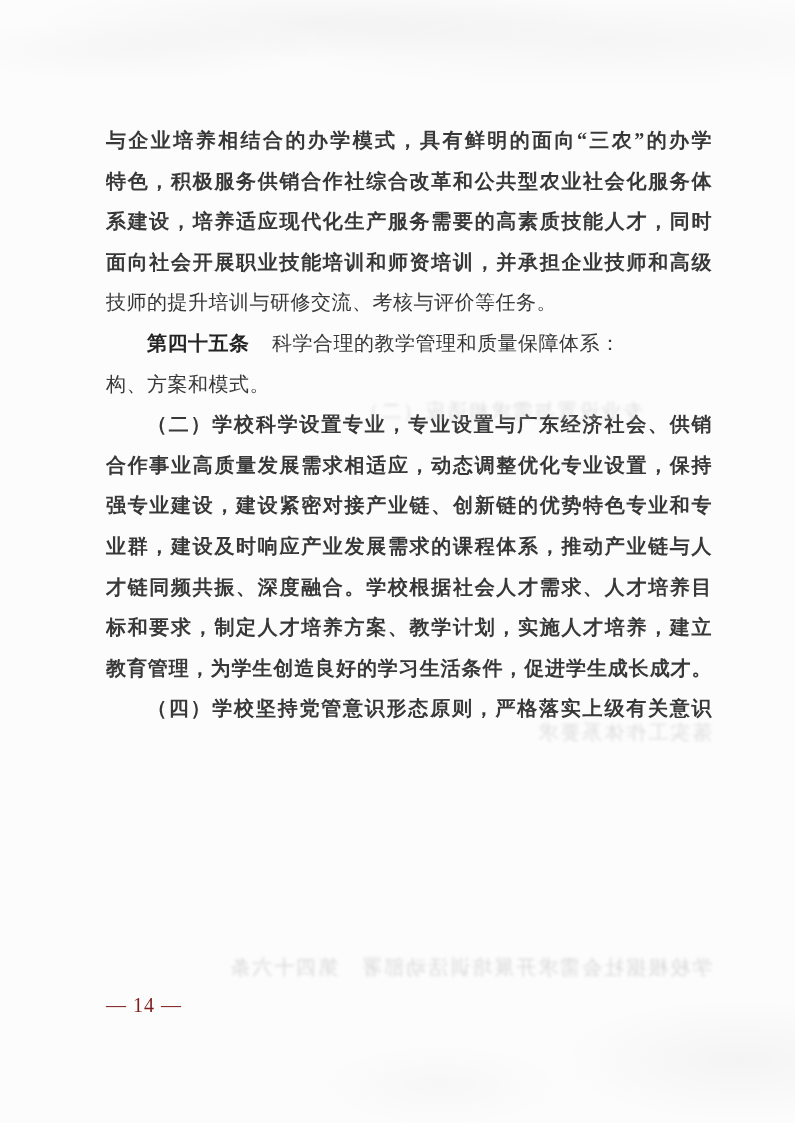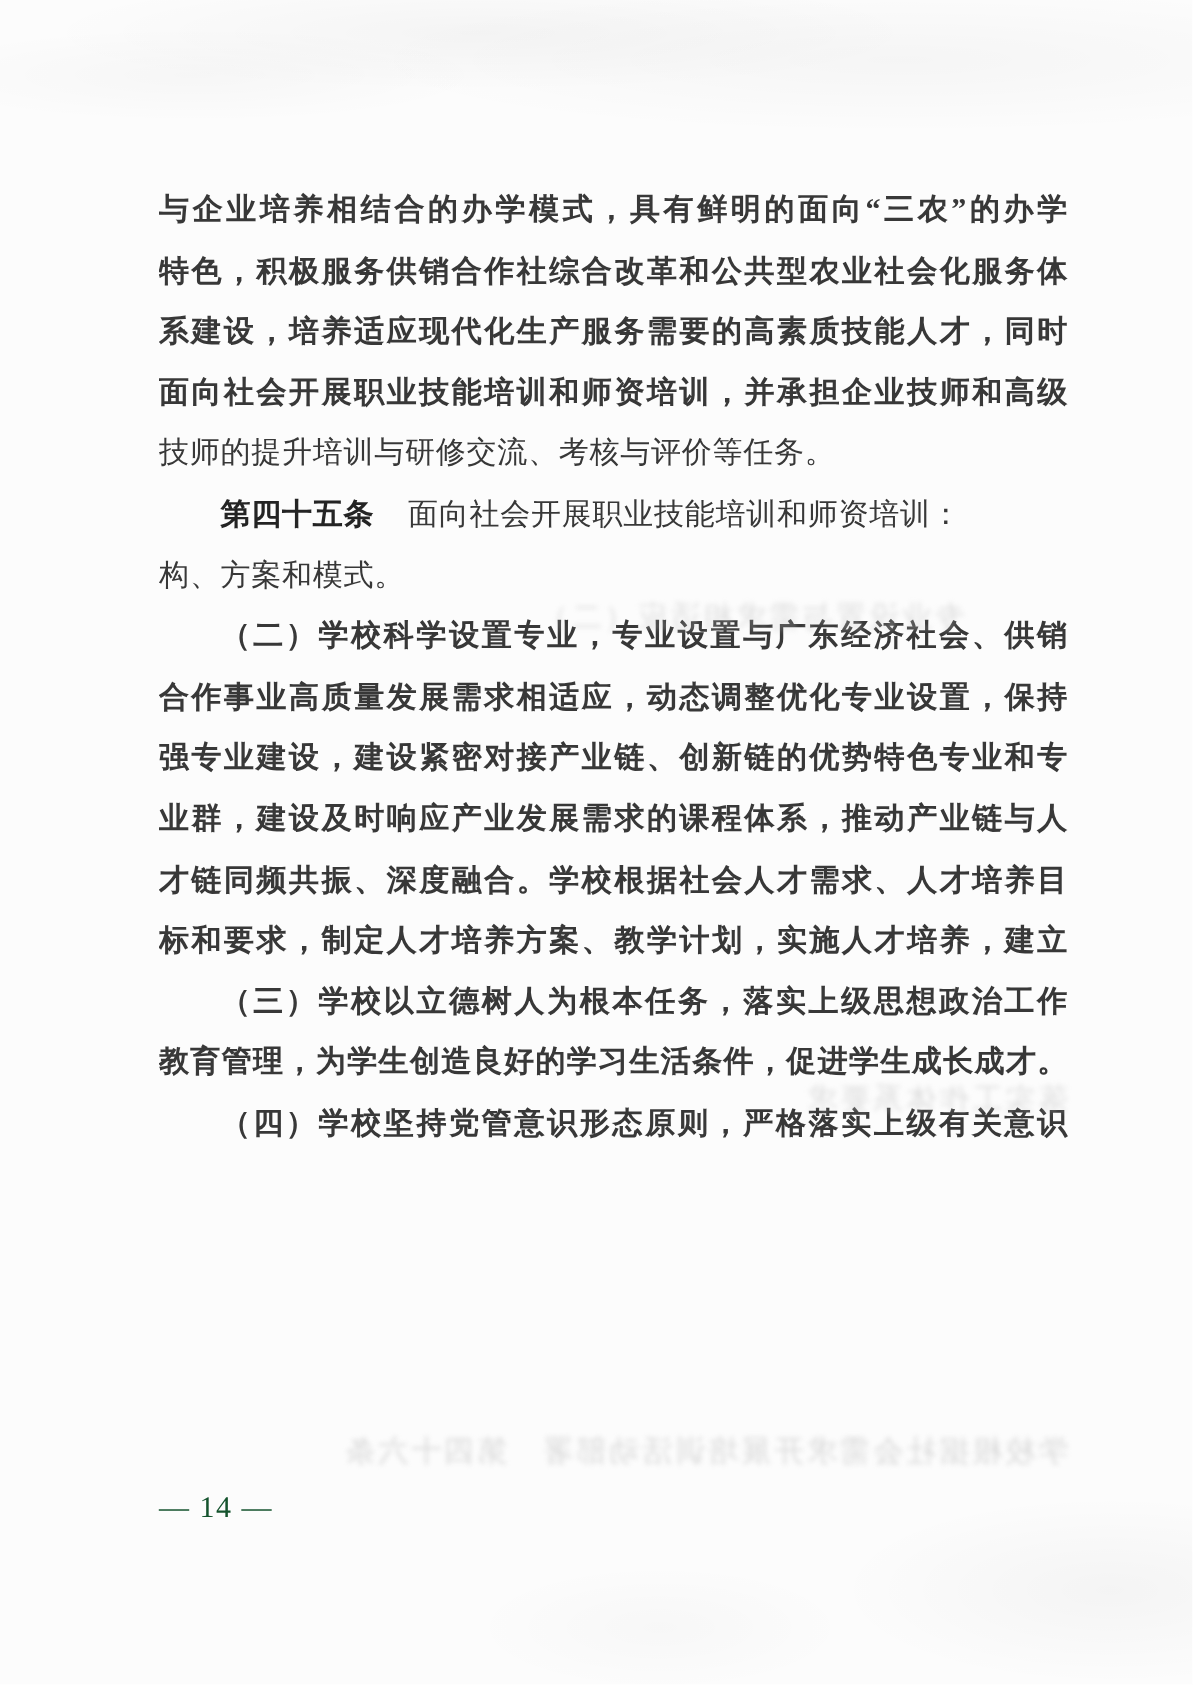--- a/index.html
+++ b/index.html
@@ -57,21 +57,21 @@
   }
   .art-title {
     margin-left: 17px;
   }
   .footer {
     position: absolute;
     left: 106px;
     top: 994px;
     font-size: 20px;
     letter-spacing: 1px;
-    color: #14532d;
+    color: #7f1d1d;
     font-family: "Liberation Serif", "DejaVu Serif", serif;
   }
   
   .bleed {
     position: absolute;
     color: #c6c6c6;
     font-size: 20px;
     letter-spacing: 2px;
     white-space: nowrap;
     overflow: hidden;
@@ -93,33 +93,32 @@
   <div class="textblock">
 
     <div class="ln j">与企业培养相结合的办学模式，具有鲜明的面向“三农”的办学</div>
     <div class="ln j">特色，积极服务供销合作社综合改革和公共型农业社会化服务体</div>
     <div class="ln j">系建设，培养适应现代化生产服务需要的高素质技能人才，同时</div>
     <div class="ln j">面向社会开展职业技能培训和师资培训，并承担企业技师和高级</div>
     <div class="ln">技师的提升培训与研修交流、考核与评价等任务。</div>
 
     <div class="ln ind">
       <span class="art-num">第四十五条</span>
-      <span class="art-title">面向社会开展职业技能培训和师资培训：</span>
+      <span class="art-title">科学合理的教学管理和质量保障体系：</span>
     </div>
 
     <div class="ln">构、方案和模式。</div>
 
     <div class="ln ind j">（二）学校科学设置专业，专业设置与广东经济社会、供销</div>
     <div class="ln j">合作事业高质量发展需求相适应，动态调整优化专业设置，保持</div>
     <div class="ln j">强专业建设，建设紧密对接产业链、创新链的优势特色专业和专</div>
     <div class="ln j">业群，建设及时响应产业发展需求的课程体系，推动产业链与人</div>
     <div class="ln j">才链同频共振、深度融合。学校根据社会人才需求、人才培养目</div>
     <div class="ln j">标和要求，制定人才培养方案、教学计划，实施人才培养，建立</div>
 
-    <div class="ln ind j">（三）学校以立德树人为根本任务，落实上级思想政治工作</div>
     <div class="ln j">教育管理，为学生创造良好的学习生活条件，促进学生成长成才。</div>
 
     <div class="ln ind j">（四）学校坚持党管意识形态原则，严格落实上级有关意识</div>
 
   </div>
 
   <div class="bleed a1">专业设置与需求相适应（二）</div>
   <div class="bleed a2">落实工作体系要求</div>
   <div class="bleed a3">学校根据社会需求开展培训活动部署　第四十六条</div>
 

